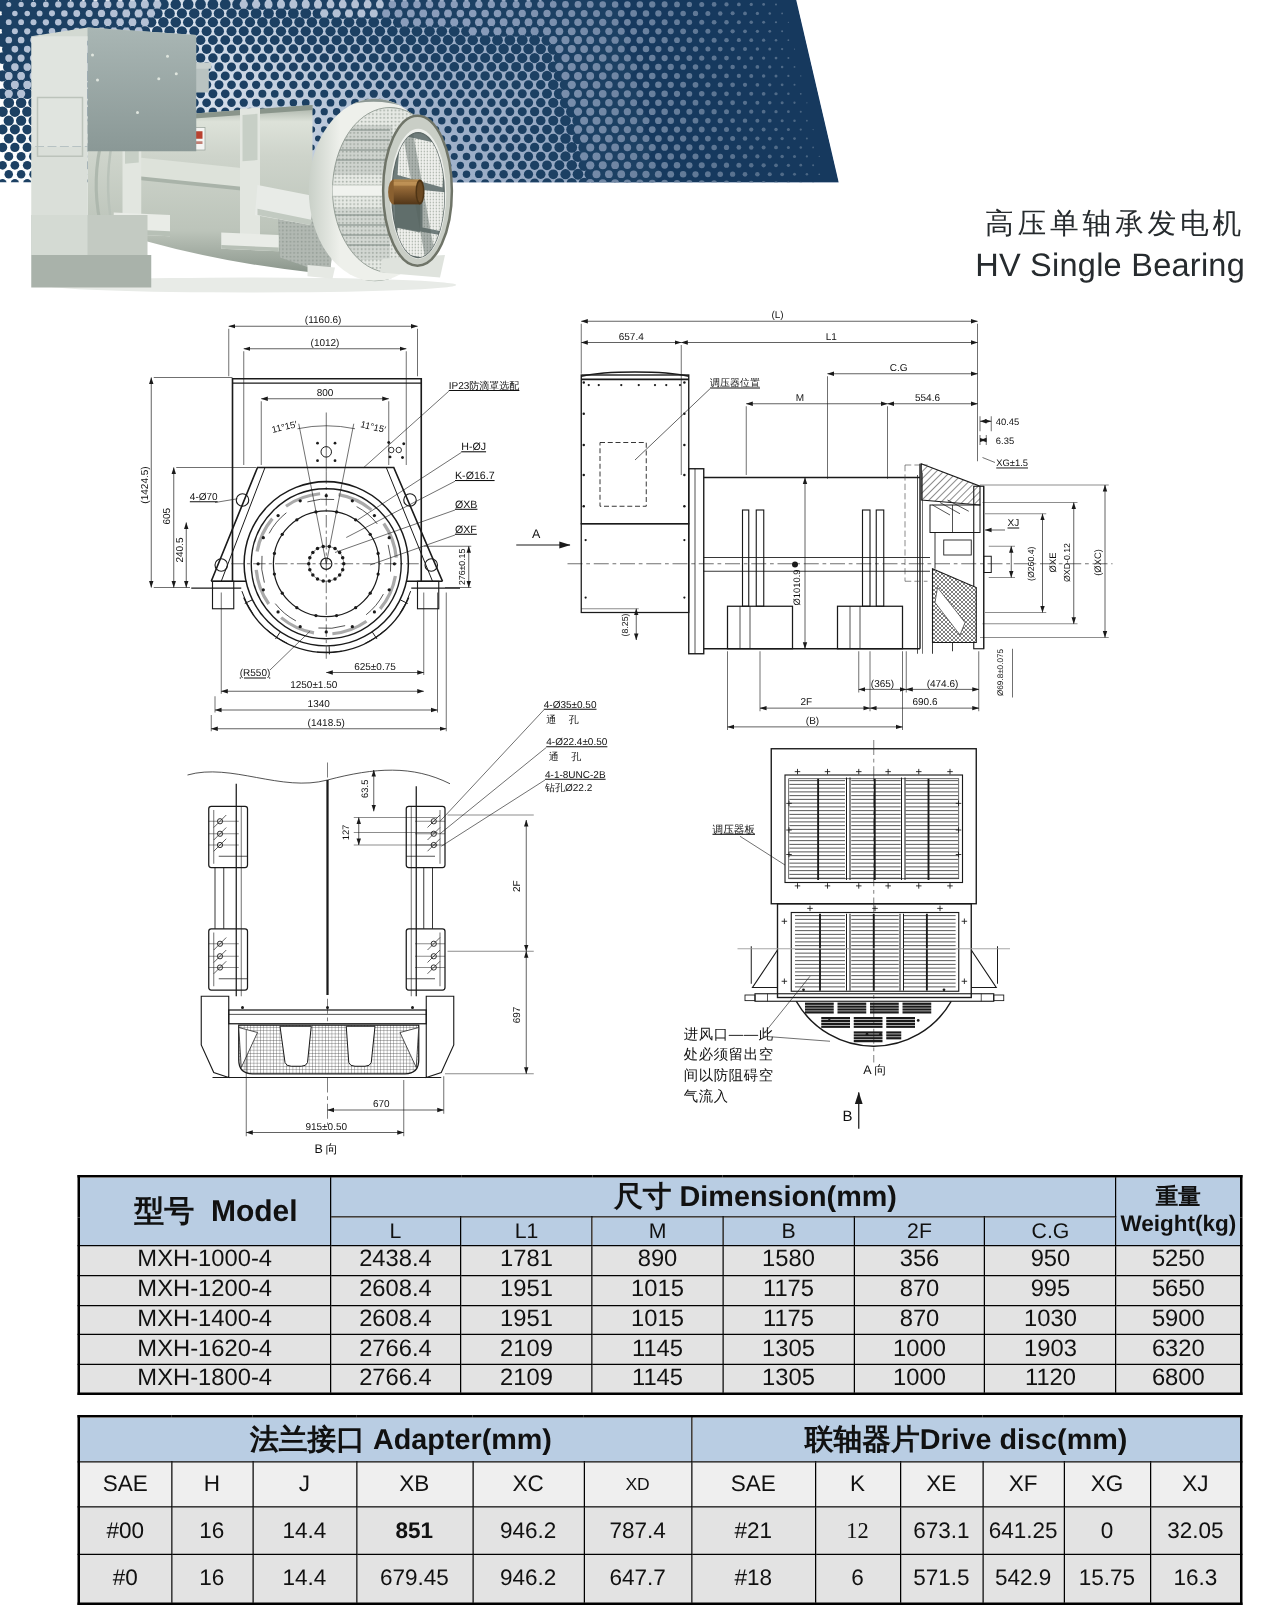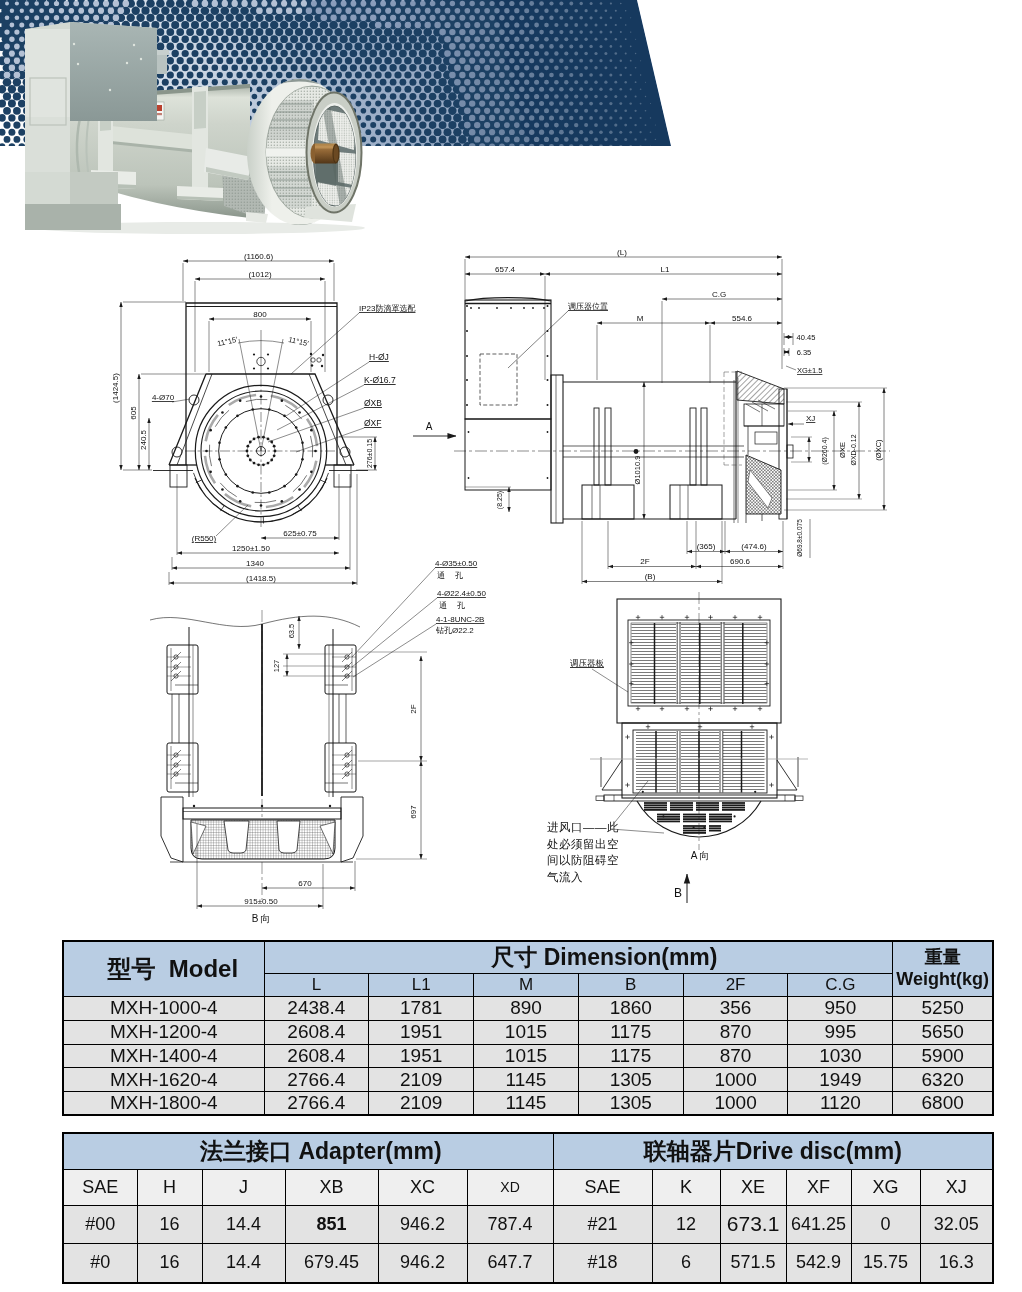--- a/index.html
+++ b/index.html
@@ -1806,20 +1806,24 @@
 <circle cx="141" cy="59" r="1.2" fill="#dfe5de"></circle>
         <circle cx="110" cy="90" r="1.2" fill="#dfe5de"></circle>
 <rect x="25" y="29" width="45" height="88" fill="#e0e4df"></rect>
 <rect x="25" y="117" width="45" height="55" fill="#dadfd9"></rect>
 <rect x="30" y="78" width="36" height="47" fill="none" stroke="#bcc3bb" stroke-width="1.2"></rect>
 <rect x="25" y="172" width="93" height="32" fill="#c3cac2"></rect>
 <rect x="25" y="204" width="96" height="26" fill="#a9b2aa"></rect>
 <rect x="25" y="172" width="45" height="32" fill="#d4dad3"></rect>
 </g>
 </svg>
+    <div class="title">
+      <div class="cn">高压单轴承发电机</div>
+      <div class="en">HV Single Bearing</div>
+    </div>
 <svg width="1022" height="1292" viewBox="0 0 1022 1292">
 <defs>
 <marker id="ae" viewBox="0 0 10 10" refX="9.5" refY="5" markerWidth="10" markerHeight="10" orient="auto">
 <path d="M10,5 L0,1.8 L0,8.2 z" fill="#1a1a1a"></path>
         </marker>
 <marker id="as" viewBox="0 0 10 10" refX="0.5" refY="5" markerWidth="10" markerHeight="10" orient="auto">
 <path d="M0,5 L10,1.8 L10,8.2 z" fill="#1a1a1a"></path>
         </marker>
 <pattern id="hat" width="4" height="4" patternUnits="userSpaceOnUse" patternTransform="rotate(45)">
 <rect width="4" height="4" fill="#fff"></rect>
@@ -2548,21 +2552,21 @@
           <td class="hb" style="font-size:17px;font-weight:normal;">M</td>
           <td class="hb" style="font-size:17px;font-weight:normal;">B</td>
           <td class="hb" style="font-size:17px;font-weight:normal;">2F</td>
           <td class="hb" style="font-size:17px;font-weight:normal;">C.G</td>
         </tr>
 <tr style="height:23.8px" class="gr">
           <td class="gr">MXH-1000-4</td>
           <td class="gr">2438.4</td>
           <td class="gr">1781</td>
           <td class="gr">890</td>
-          <td class="gr">1860</td>
+          <td class="gr">1580</td>
           <td class="gr">356</td>
           <td class="gr">950</td>
           <td class="gr">5250</td>
         </tr>
 <tr style="height:23.8px" class="gr">
           <td class="gr">MXH-1200-4</td>
           <td class="gr">2608.4</td>
           <td class="gr">1951</td>
           <td class="gr">1015</td>
           <td class="gr">1175</td>
@@ -2580,21 +2584,21 @@
           <td class="gr">1030</td>
           <td class="gr">5900</td>
         </tr>
 <tr style="height:23.8px" class="gr">
           <td class="gr">MXH-1620-4</td>
           <td class="gr">2766.4</td>
           <td class="gr">2109</td>
           <td class="gr">1145</td>
           <td class="gr">1305</td>
           <td class="gr">1000</td>
-          <td class="gr">1949</td>
+          <td class="gr">1903</td>
           <td class="gr">6320</td>
         </tr>
 <tr style="height:23.8px" class="gr">
           <td class="gr">MXH-1800-4</td>
           <td class="gr">2766.4</td>
           <td class="gr">2109</td>
           <td class="gr">1145</td>
           <td class="gr">1305</td>
           <td class="gr">1000</td>
           <td class="gr">1120</td>
@@ -2637,22 +2641,22 @@
           <td class="w2" style="font-size:18px;">XJ</td>
         </tr>
 <tr style="height:38px" class="gr">
           <td class="gr" style="font-size:18px;">#00</td>
           <td class="gr" style="font-size:18px;">16</td>
           <td class="gr" style="font-size:18px;">14.4</td>
           <td class="gr" style="font-size:18px;font-weight:bold;">851</td>
           <td class="gr" style="font-size:18px;">946.2</td>
           <td class="gr" style="font-size:18px;">787.4</td>
           <td class="gr" style="font-size:18px;">#21</td>
-          <td class="gr" style="font-size:18px;">12</td>
-          <td class="gr" style="font-size:21px;">673.1</td>
+          <td class="gr" style="font-size:18px;font-family:Liberation Serif, serif;">12</td>
+          <td class="gr" style="font-size:18px;">673.1</td>
           <td class="gr" style="font-size:18px;">641.25</td>
           <td class="gr" style="font-size:18px;">0</td>
           <td class="gr" style="font-size:18px;margin-left:27px;">32.05</td>
         </tr>
 <tr style="height:40px" class="gr">
           <td class="gr" style="font-size:18px;">#0</td>
           <td class="gr" style="font-size:18px;">16</td>
           <td class="gr" style="font-size:18px;">14.4</td>
           <td class="gr" style="font-size:18px;">679.45</td>
           <td class="gr" style="font-size:18px;">946.2</td>

